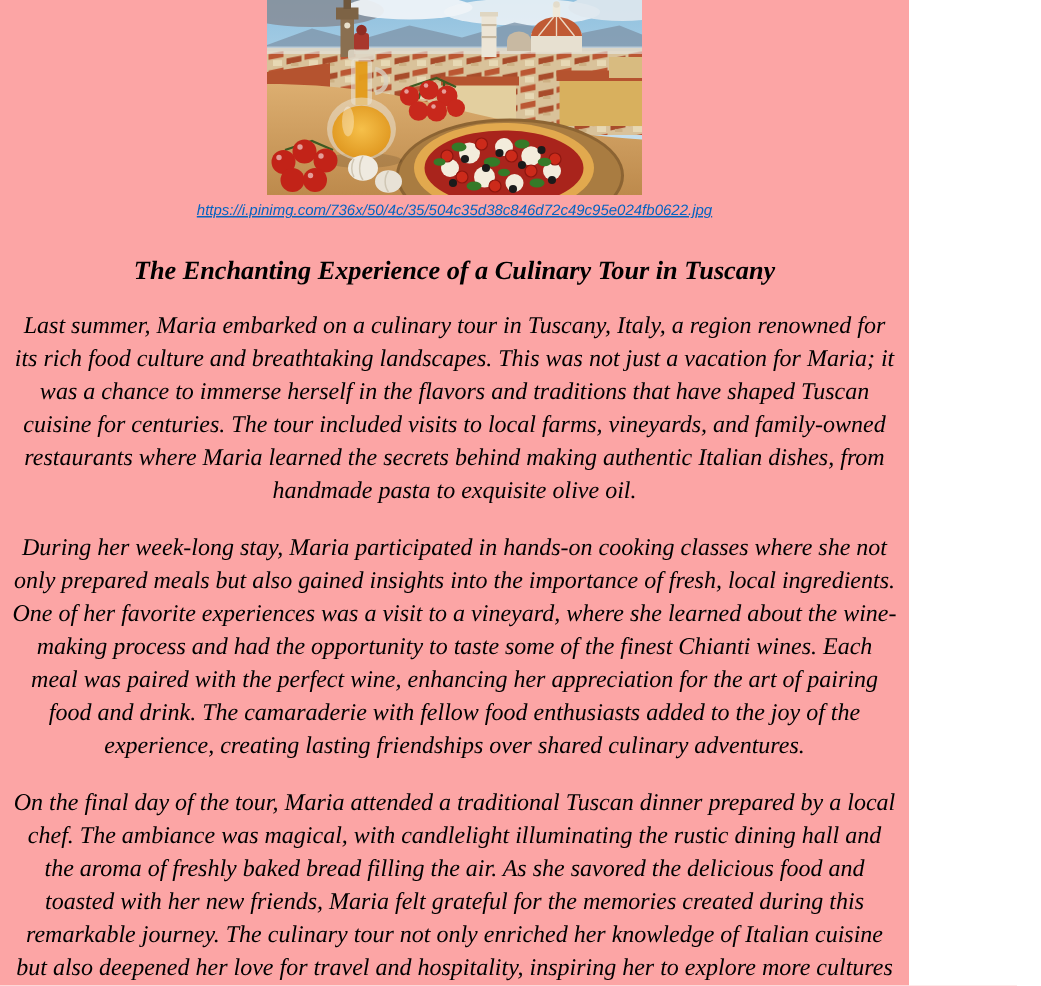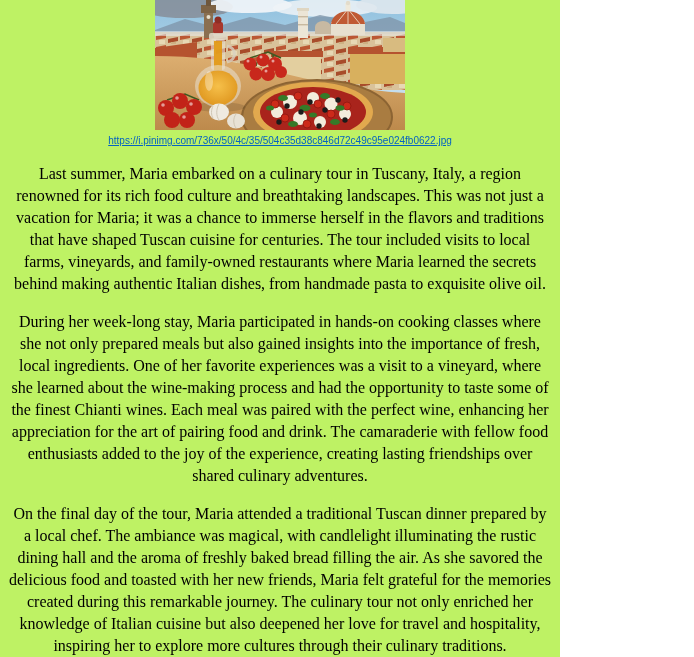--- a/index.html
+++ b/index.html
@@ -1,23 +1,24 @@
 <!DOCTYPE html>
 <html><head>
 <meta charset="utf-8">
 <style>
   html, body { margin: 0; padding: 0; background: #ffffff; }
   .page {
     position: relative;
-    width: 560px;
+    width: 606px;
     height: 657px;
-    background: #bef264;
+    background: #fca5a5;
     font-family: "Liberation Serif", serif;
     color: #000000;
     overflow: hidden;
+    font-style: italic;
   }
   figure.article-figure { margin: 0; padding: 0; text-align: center; }
   svg.photo { display: block; margin: 0 auto; width: 250px; height: 130px; }
   .link-line { margin-top: 2px; line-height: 13px; text-align: center; }
   .url-link {
     font-family: "Liberation Sans", sans-serif;
     font-size: 10px;
     color: #0563C1;
     text-decoration: underline;
     cursor: pointer;
@@ -212,20 +213,21 @@
             <circle cx="29" cy="117" r="1.8"></circle>
         </g>
       </g>
     </svg>
 
     <div class="link-line">
       <a class="url-link" href="#">https://i.pinimg.com/736x/50/4c/35/504c35d38c846d72c49c95e024fb0622.jpg</a>
     </div>
   </figure>
 
+  <h1 class="title">The Enchanting Experience of a Culinary Tour in Tuscany</h1>
 
   <p class="body-par">Last summer, Maria embarked on a culinary tour in Tuscany, Italy, a region renowned for its rich food culture and breathtaking landscapes. This was not just a vacation for Maria; it was a chance to immerse herself in the flavors and traditions that have shaped Tuscan cuisine for centuries. The tour included visits to local farms, vineyards, and family-owned restaurants where Maria learned the secrets behind making authentic Italian dishes, from handmade pasta to exquisite olive oil.</p>
 
   <p class="body-par">During her week-long stay, Maria participated in hands-on cooking classes where she not only prepared meals but also gained insights into the importance of fresh, local ingredients. One of her favorite experiences was a visit to a vineyard, where she learned about the wine-making process and had the opportunity to taste some of the finest Chianti wines. Each meal was paired with the perfect wine, enhancing her appreciation for the art of pairing food and drink. The camaraderie with fellow food enthusiasts added to the joy of the experience, creating lasting friendships over shared culinary adventures.</p>
 
   <p class="body-par">On the final day of the tour, Maria attended a traditional Tuscan dinner prepared by a local chef. The ambiance was magical, with candlelight illuminating the rustic dining hall and the aroma of freshly baked bread filling the air. As she savored the delicious food and toasted with her new friends, Maria felt grateful for the memories created during this remarkable journey. The culinary tour not only enriched her knowledge of Italian cuisine but also deepened her love for travel and hospitality, inspiring her to explore more cultures through their culinary traditions.</p>
 
 </div>
 
 </body></html>

